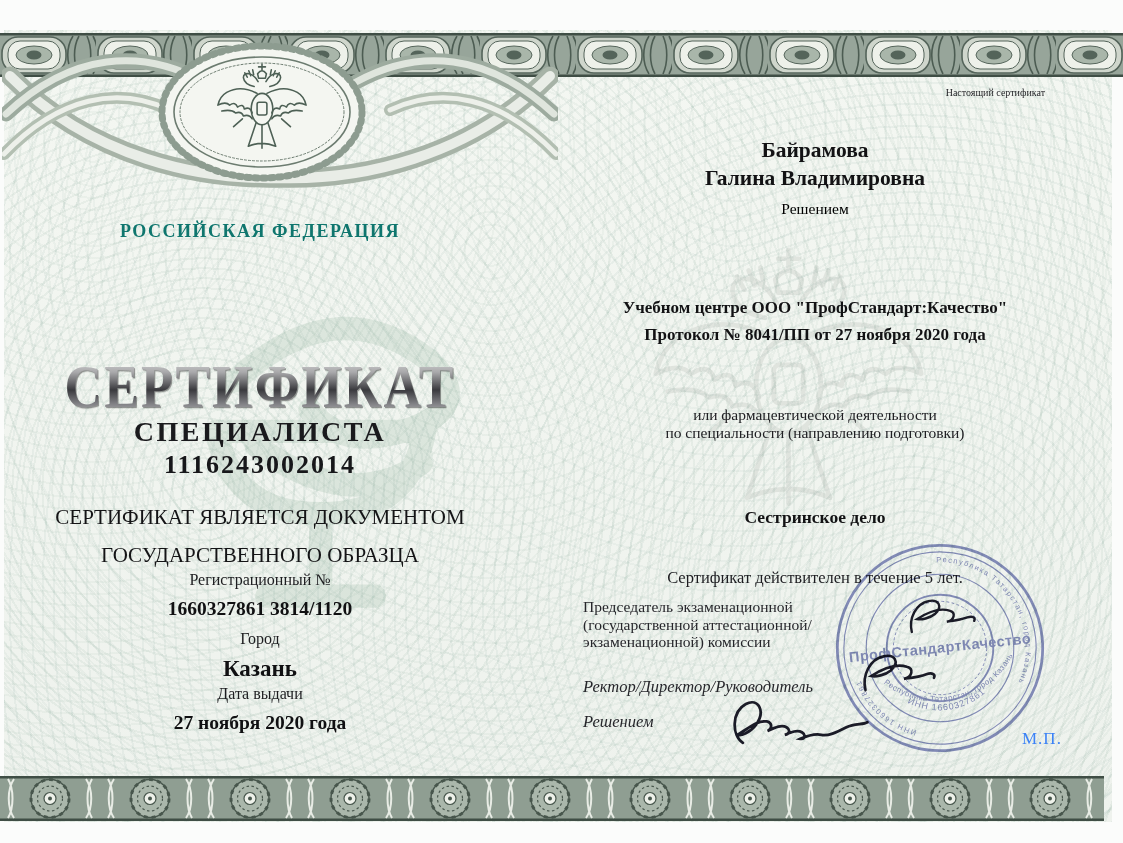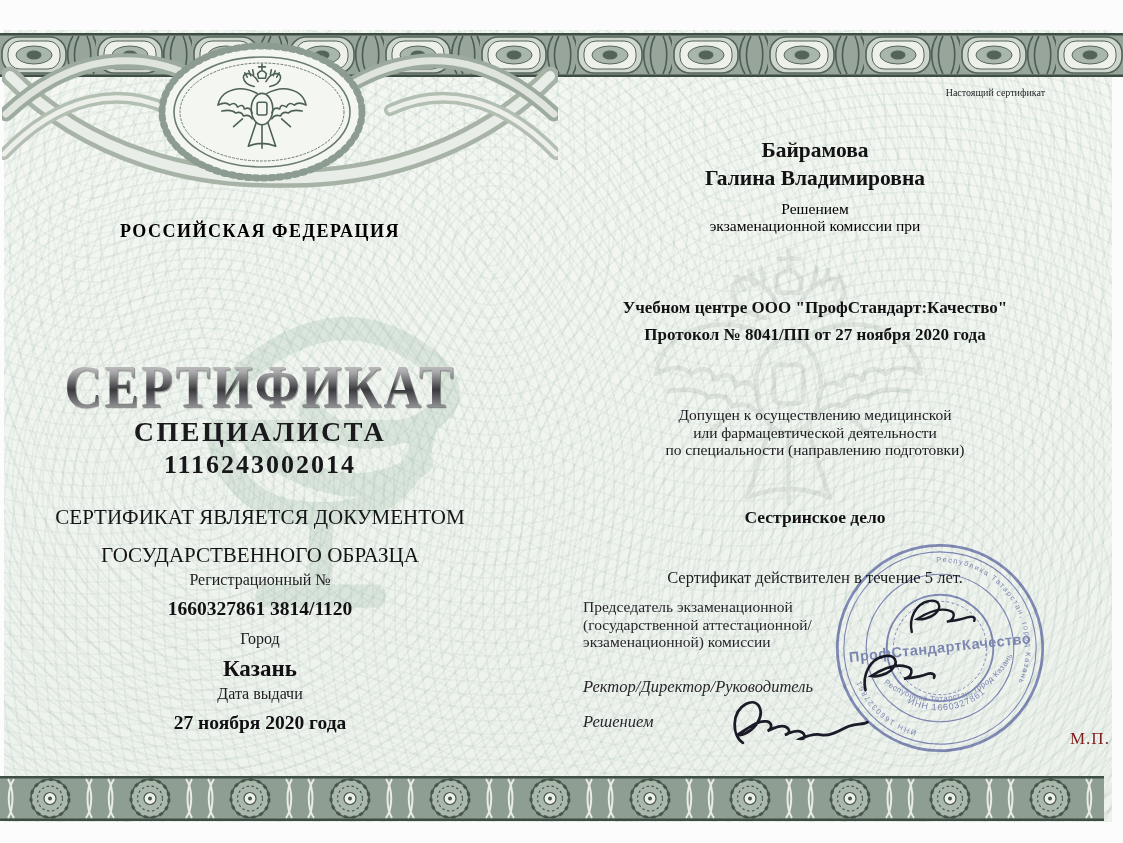--- a/index.html
+++ b/index.html
@@ -14,21 +14,21 @@
       repeating-radial-gradient(circle at 82% 72%, rgba(120,158,148,.09) 0 2px, rgba(255,255,255,0) 2px 11px),
       repeating-radial-gradient(circle at 66% 12%, rgba(120,158,148,.07) 0 2px, rgba(255,255,255,0) 2px 15px),
       repeating-radial-gradient(circle at 8% 15%, rgba(135,170,150,.08) 0 2px, rgba(255,255,255,0) 2px 12px),
       linear-gradient(#f4f7f2,#eef2ed);}
 
   .abs{position:absolute;}
   .ctr{text-align:center;}
 
   
   #left-col{position:absolute;left:25px;top:0;width:470px;}
-  .federation{font-size:18px;font-weight:700;letter-spacing:1.5px;color:#000000;}
+  .federation{font-size:18px;font-weight:700;letter-spacing:1.5px;color:#0f766e;}
   .metal{font-size:51px;font-weight:700;letter-spacing:2px;color:#46464a;white-space:nowrap;
     transform:scale(1.02,1.22);transform-origin:50% 0;
     filter:drop-shadow(1px 1.5px 0.5px rgba(30,30,30,.45));}
   @supports ((-webkit-background-clip:text)){
     .metal{background:linear-gradient(180deg,#efefef 0%,#a9a9ab 30%,#3a3a3e 55%,#828286 75%,#d8d8da 100%);
       -webkit-background-clip:text;background-clip:text;color:transparent;}
   }
   .subtitle{font-size:28px;font-weight:700;letter-spacing:2.5px;color:#1a1a1d;}
   .cert-num{font-size:26px;font-weight:700;letter-spacing:2px;color:#17171a;}
   .state-note{font-size:21px;line-height:26px;color:#141416;margin-top:12px;}
@@ -39,21 +39,21 @@
   #right-col{position:absolute;left:585px;top:0;width:460px;}
   .intro{font-size:10px;line-height:18px;color:#1f1f23;text-align:right;}
   .holder{font-size:21.5px;font-weight:700;line-height:28px;color:#121214;}
   .body-sm{font-size:15.5px;line-height:17px;color:#000000;}
   .body-bold{font-size:17px;font-weight:700;line-height:27px;color:#121214;}
   .admission{font-size:15.5px;line-height:17.5px;color:#202024;}
   .specialty{font-size:17.5px;font-weight:700;color:#121214;}
   .validity{font-size:16.5px;color:#1d1d21;}
   .officials{font-size:15.5px;line-height:17.5px;color:#26262b;}
   .official-row{font-size:16.5px;font-style:italic;color:#26262b;text-align:center;}
-  .mp{font-size:17px;color:#7f1d1d;letter-spacing:1px;margin-left:48px;}
+  .mp{font-size:17px;color:#3b82f6;letter-spacing:1px;}
 
   
   .band{position:absolute;left:0;}
   #ornament{position:absolute;left:2px;top:34px;}
   .wm{position:absolute;pointer-events:none;}
   #stamp-wrap{position:absolute;left:828px;top:536px;width:224px;height:224px;
     transform:rotate(-6deg);opacity:.8;mix-blend-mode:multiply;}
   .sig{position:absolute;mix-blend-mode:multiply;}
   svg{display:block;}
 </style>
@@ -188,28 +188,26 @@
       <div class="intro">Настоящий сертификат</div>
     </div>
 
     <div class="abs ctr" style="left:0;top:136px;width:460px">
       <div class="holder">Байрамова</div>
       <div class="holder">Галина Владимировна</div>
     </div>
 
     <div class="abs ctr" style="left:0;top:200px;width:460px">
       <div class="body-sm">Решением</div>
-      <div class="body-sm">экзаменационной комиссии при</div>
     </div>
 
     <div class="abs ctr body-bold" style="left:-15px;top:294px;width:490px">Учебном центре ООО "ПрофСтандарт:Качество"</div>
     <div class="abs ctr body-bold" style="left:0;top:321px;width:460px">Протокол № 8041/ПП от 27 ноября 2020 года</div>
 
     <div class="abs ctr" style="left:0;top:406px;width:460px">
-      <div class="admission">Допущен к осуществлению медицинской</div>
       <div class="admission">или фармацевтической деятельности</div>
       <div class="admission">по специальности (направлению подготовки)</div>
     </div>
 
     <div class="abs ctr specialty" style="left:0;top:507px;width:460px">Сестринское дело</div>
 
     <div class="abs ctr validity" style="left:0;top:568px;width:460px">Сертификат действителен в течение 5 лет.</div>
 
     <div class="abs" style="left:-2px;top:598px;width:320px">
       <div class="officials">Председатель экзаменационной</div>

